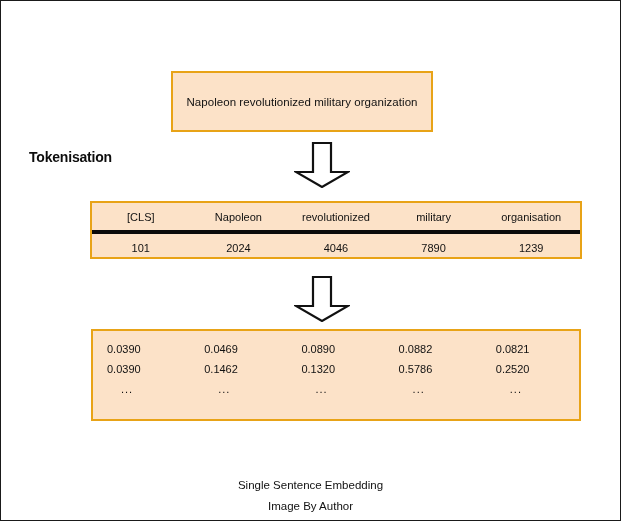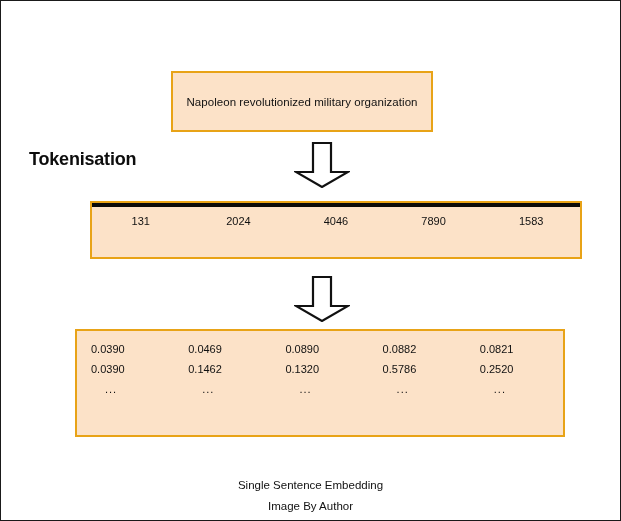--- a/index.html
+++ b/index.html
@@ -36,21 +36,21 @@
   }
   #sentence-box .sentence-text {
     font-size: 11.5px;
     color: #111111;
     letter-spacing: 0.05px;
   }
 
   
   .section-label {
     position: absolute;
-    font-size: 18px;
+    font-size: 14px;
     font-weight: bold;
     color: #0d0d0d;
     letter-spacing: -0.2px;
     white-space: nowrap;
     text-align: right;
   }
   #label-tokenisation { left: 28px; top: 148px; }
   #label-embeddings   { left: 28px; top: 285px; }
 
   
@@ -88,24 +88,24 @@
   }
   #token-divider {
     height: 4px;
     background: #0a0a0a;
     width: 100%;
   }
 
   
   #embeddings-table {
     position: absolute;
-    left: 74px;
+    left: 90px;
     top: 328px;
     width: 490px;
-    height: 108px;
+    height: 92px;
     background: #FCE2C8;
     border: 2px solid #E8A317;
     box-sizing: border-box;
     padding: 8px 0 0 0;
   }
   #embeddings-table .erow {
     display: flex;
     width: 100%;
     height: 20px;
     align-items: center;
@@ -145,27 +145,34 @@
     <span class="sentence-text">Napoleon revolutionized military organization</span>
   </div>
 
   <div class="section-label" id="label-tokenisation">Tokenisation</div>
 
   <svg class="block-arrow" id="arrow-1" viewBox="0 0 56 46">
     <polygon points="19,1 37,1 37,30 54,30 28,45 2,30 19,30" fill="#ffffff" stroke="#111111" stroke-width="2.2" stroke-linejoin="miter"></polygon>
   </svg>
 
   <div id="token-table">
+    <div class="trow">
+      <div class="tcell">[CLS]</div>
+      <div class="tcell">Napoleon</div>
+      <div class="tcell">revolutionized</div>
+      <div class="tcell">military</div>
+      <div class="tcell">organisation</div>
+    </div>
     <div id="token-divider"></div>
     <div class="trow">
-      <div class="tcell">131</div>
+      <div class="tcell">101</div>
       <div class="tcell">2024</div>
       <div class="tcell">4046</div>
       <div class="tcell">7890</div>
-      <div class="tcell">1583</div>
+      <div class="tcell">1239</div>
     </div>
   </div>
 
 
   <svg class="block-arrow" id="arrow-2" viewBox="0 0 56 46">
     <polygon points="19,1 37,1 37,30 54,30 28,45 2,30 19,30" fill="#ffffff" stroke="#111111" stroke-width="2.2" stroke-linejoin="miter"></polygon>
   </svg>
 
   <div id="embeddings-table">
     <div class="erow">

